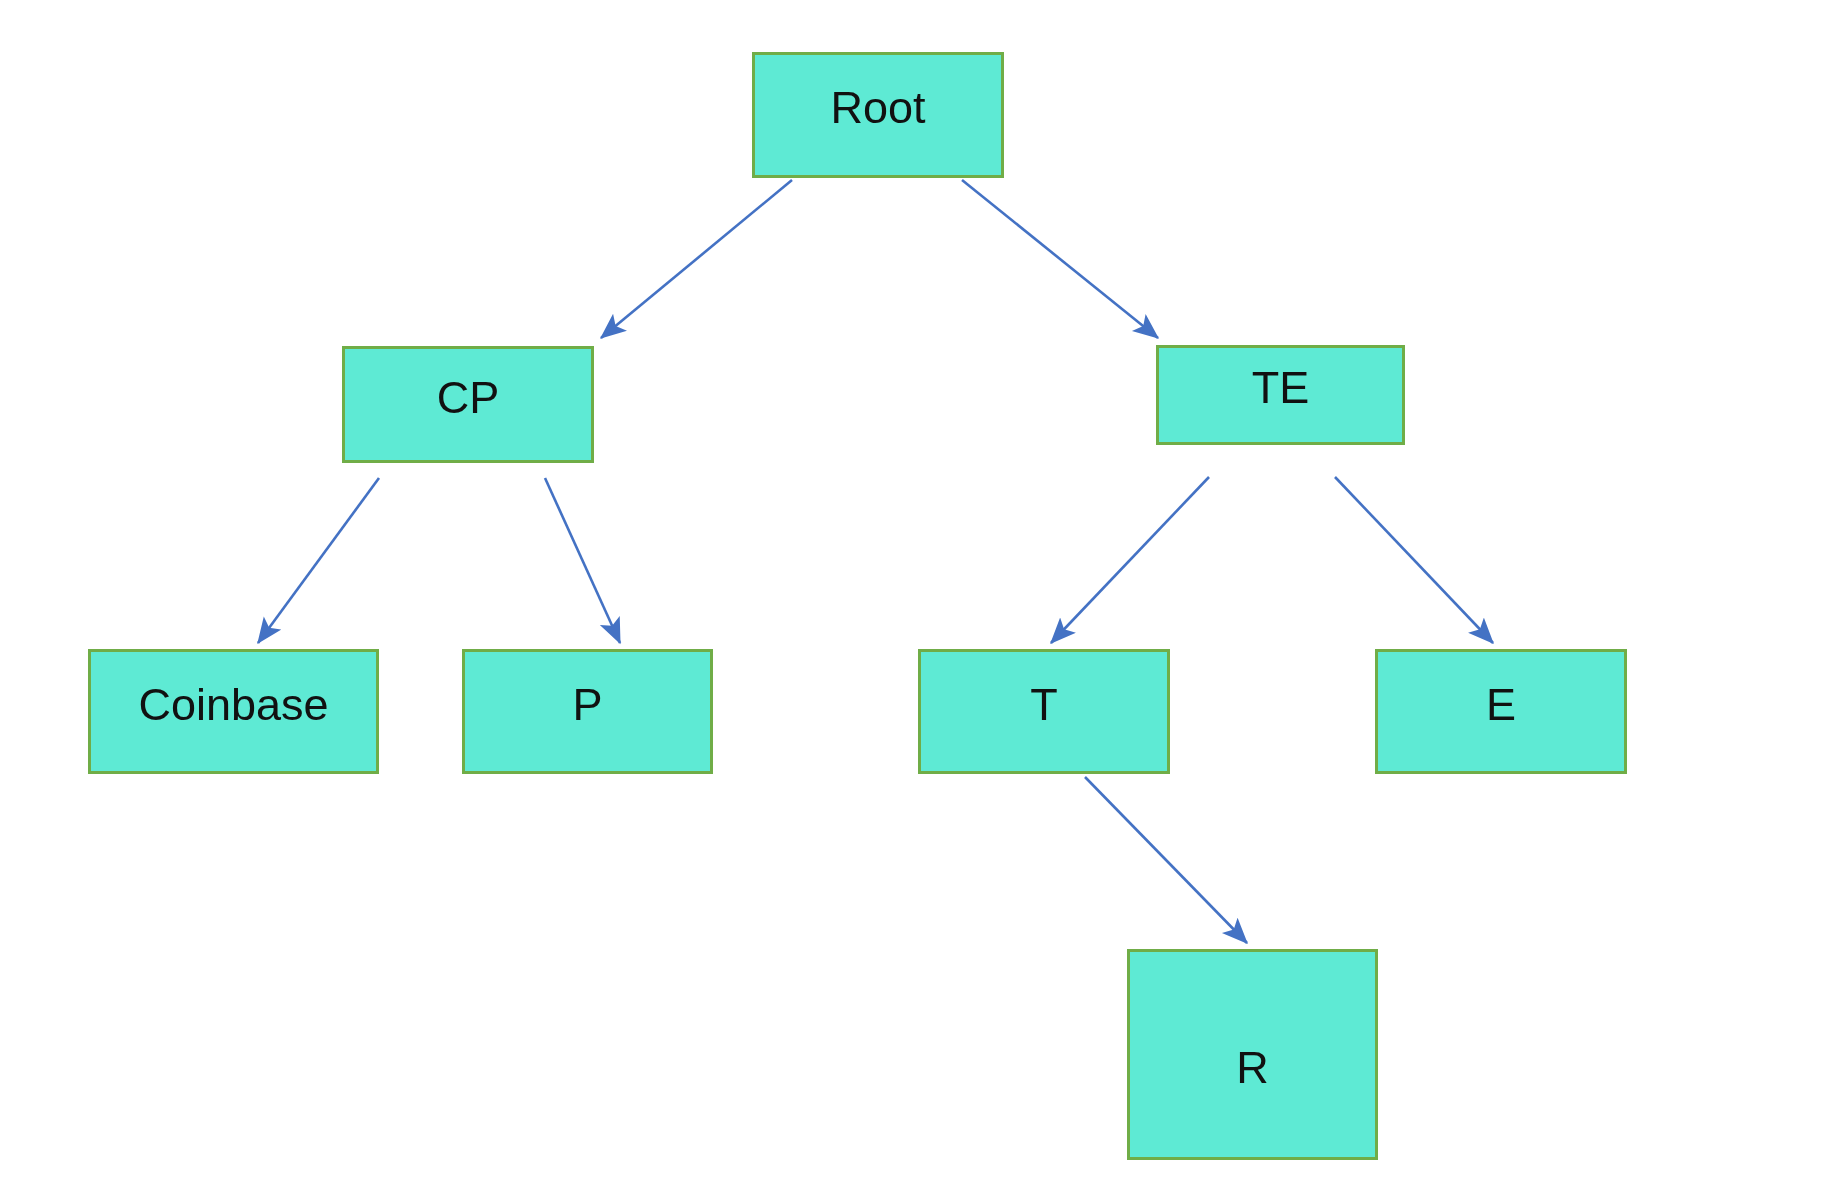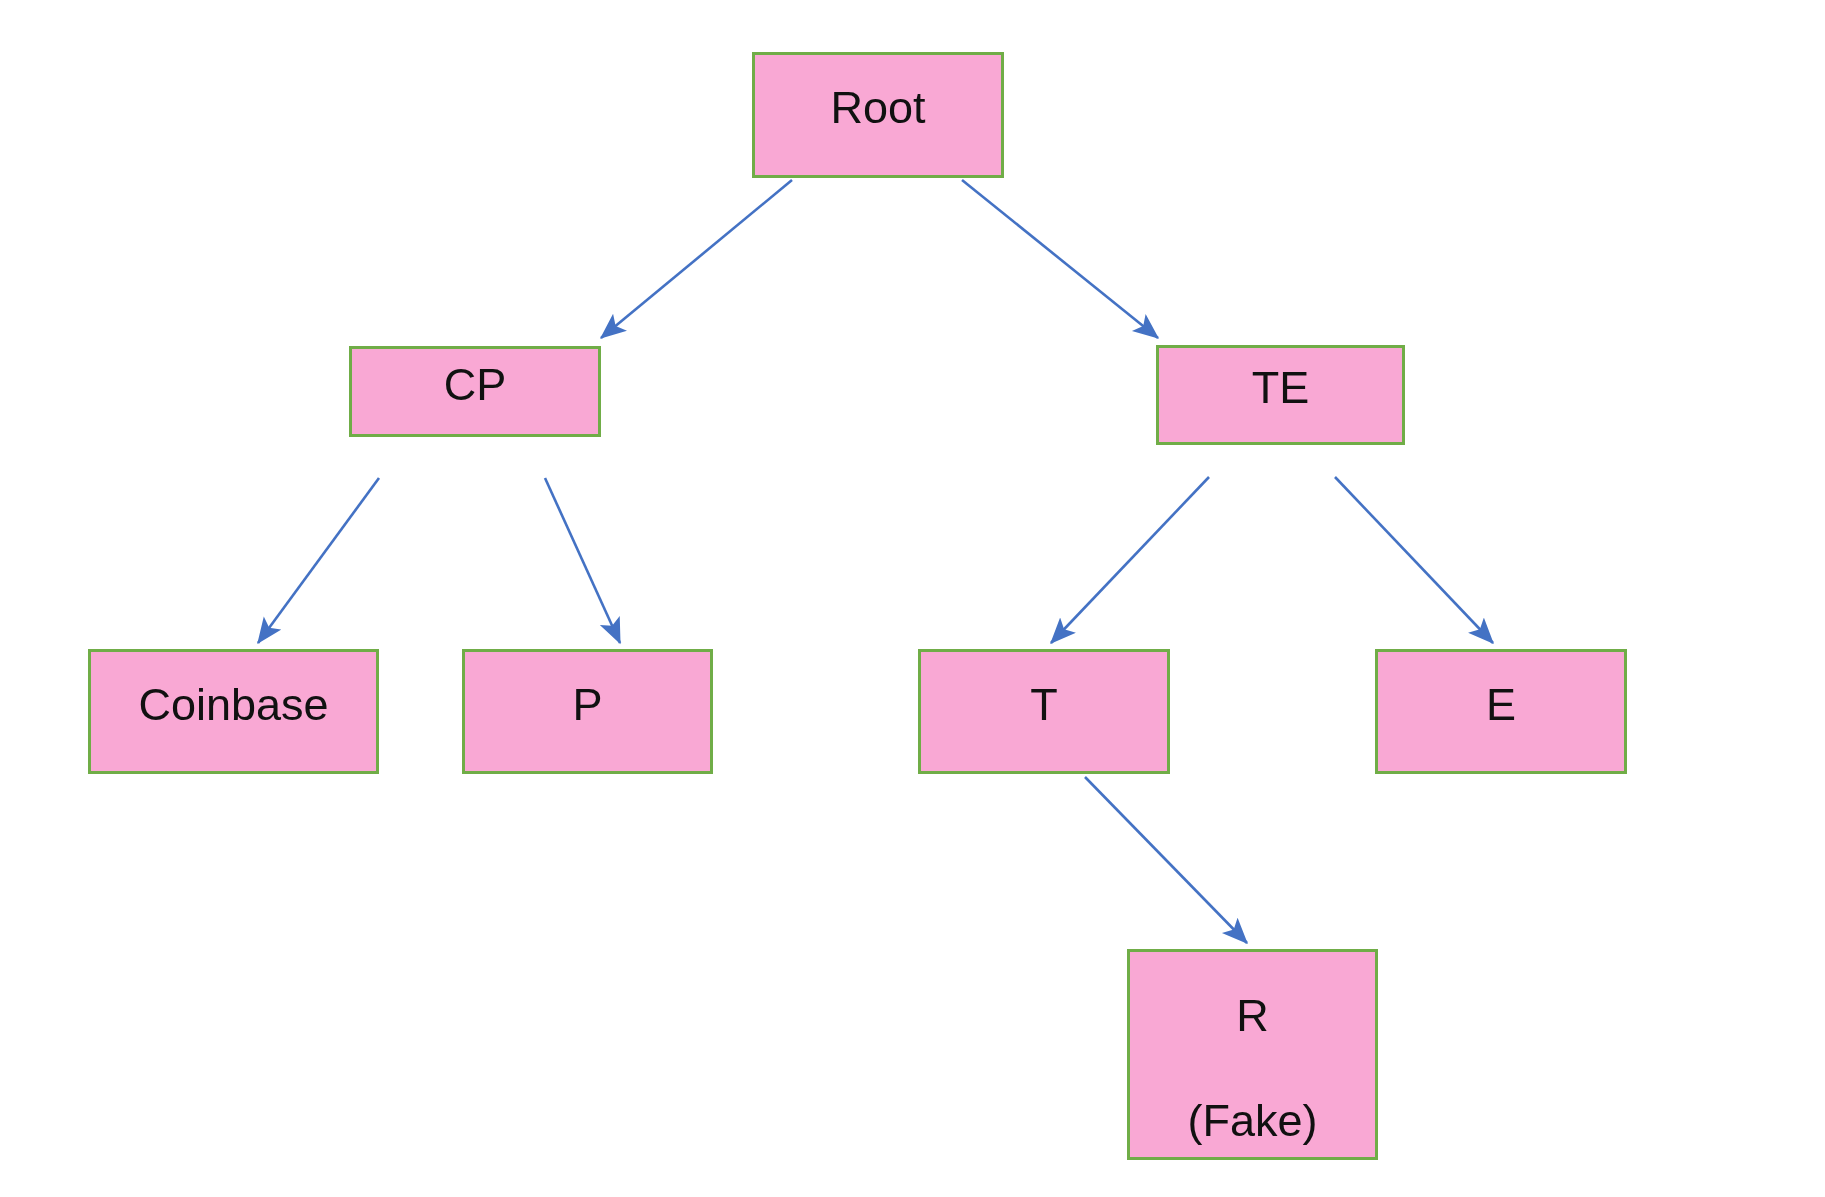--- a/index.html
+++ b/index.html
@@ -21,32 +21,32 @@
     background:var(--bg);
   }
   .edges{
     position:absolute;left:0;top:0;width:1825px;height:1197px;
     pointer-events:none;
   }
   .node{
     position:absolute;
     box-sizing:border-box;
     border:3.5px solid var(--node-border);
-    background:#f9a8d4;
+    background:#5eead4;
     display:flex;
     align-items:center;
     justify-content:center;
     padding-bottom:14px;
     color:var(--text);
     font-size:45px;
     line-height:1.15;
     white-space:nowrap;
   }
   .node-root    {left:752px;  top:52px;  width:252px; height:126px;}
-  .node-cp      {left:349px;  top:346px; width:252px; height:91px;}
+  .node-cp      {left:342px;  top:346px; width:252px; height:117px;}
   .node-te      {left:1156px; top:345px; width:249px; height:100px;}
   .node-coinbase{left:88px;   top:649px; width:291px; height:125px;}
   .node-p       {left:462px;  top:649px; width:251px; height:125px;}
   .node-t       {left:918px;  top:649px; width:252px; height:125px;}
   .node-e       {left:1375px; top:649px; width:252px; height:125px;}
   .node-r{
     left:1127px; top:949px; width:251px; height:211px;
     flex-direction:column;
     padding-bottom:0;
     padding-top:26px;
@@ -98,16 +98,15 @@
   <div class="node node-t">
     <span>T</span>
   </div>
 
   <div class="node node-e">
     <span>E</span>
   </div>
 
   <div class="node node-r">
     <span>R</span>
-    <span>(Fake)</span>
   </div>
 
 </div>
 
 </body></html>

